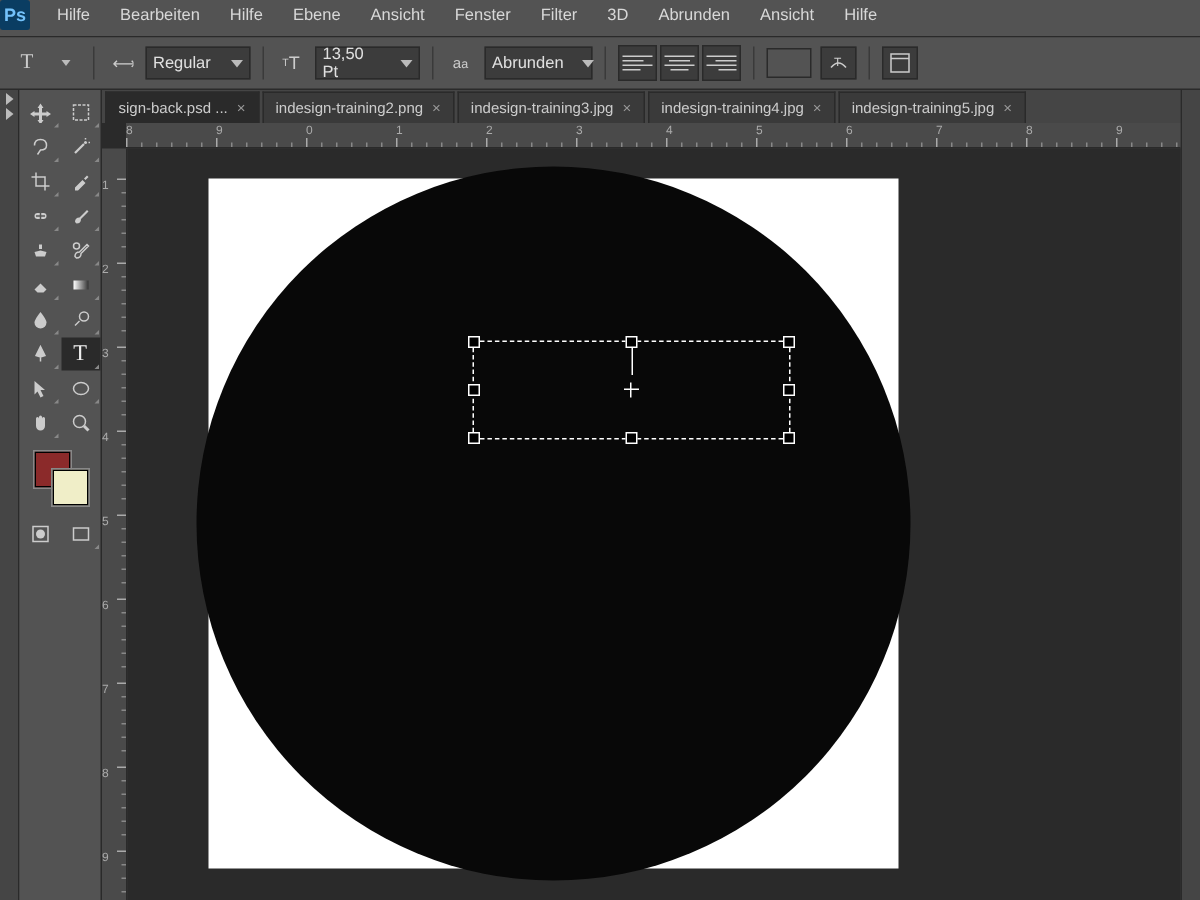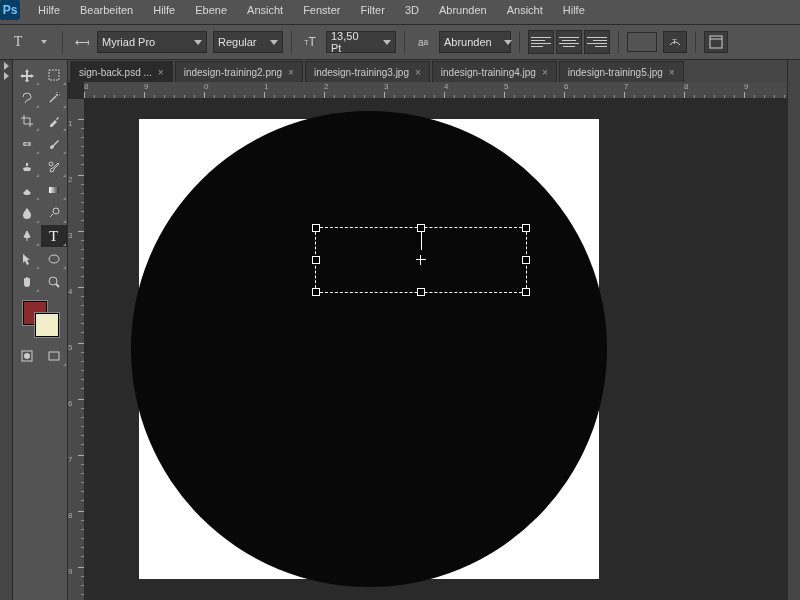--- a/index.html
+++ b/index.html
@@ -79,25 +79,20 @@
 <div class="optbar">
   <div class="ob-icon" style="font-family:serif;font-size:14px">T</div>
   <div class="ob-icon">
     <div style="width:0;height:0;border-left:3px solid transparent;border-right:3px solid transparent;border-top:4px solid #bbb"></div>
   </div>
   <div class="ob-sep"></div>
   <div class="ob-icon">
     <svg width="16" height="16" viewBox="0 0 16 16">
         <text x="2" y="12" font-size="11" fill="#ccc">⟷T</text>
       </svg>
-  </div>
-  <div class="ob-dd" style="width:100px">
-    <span>Myriad Pro</span>
-    <div style="flex:1"></div>
-      <div class="tri"></div>
   </div>
   <div class="ob-dd" style="width:60px">
     <span>Regular</span>
     <div style="flex:1"></div>
       <div class="tri"></div>
   </div>
   <div class="ob-sep"></div>
   <div class="ob-icon" style="font-size:9px">
     <span style="font-size:7px">T</span>
       <span style="font-size:12px">T</span>

